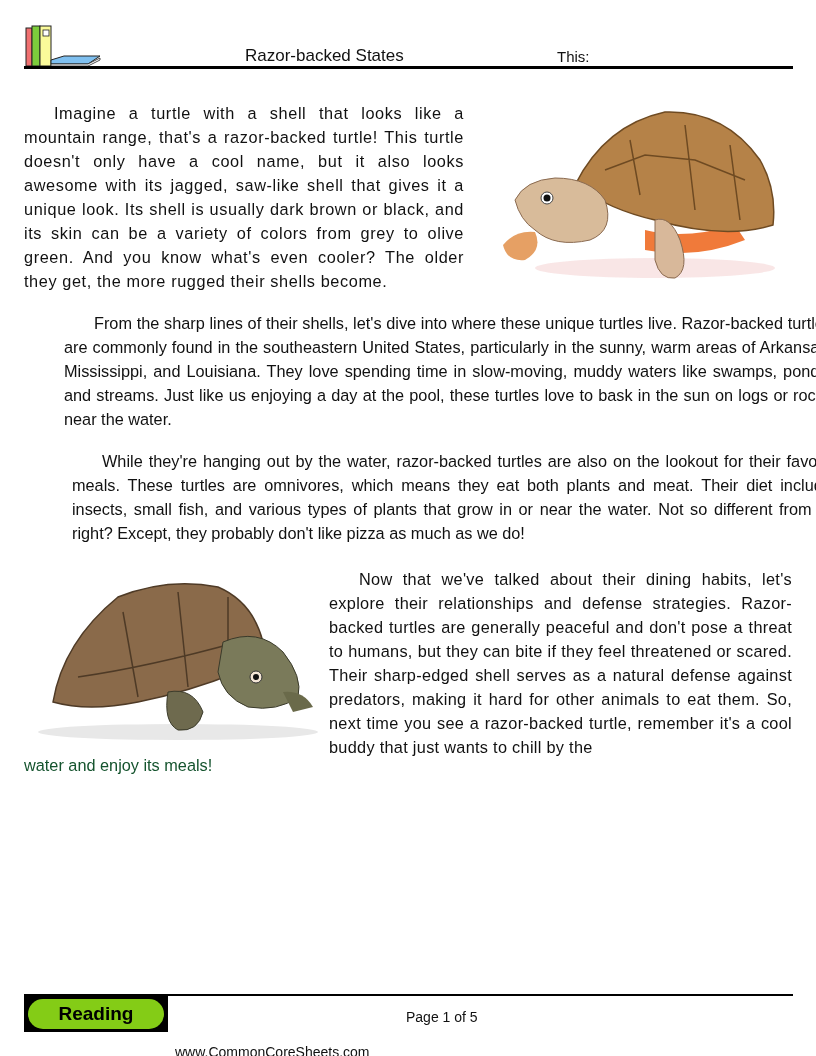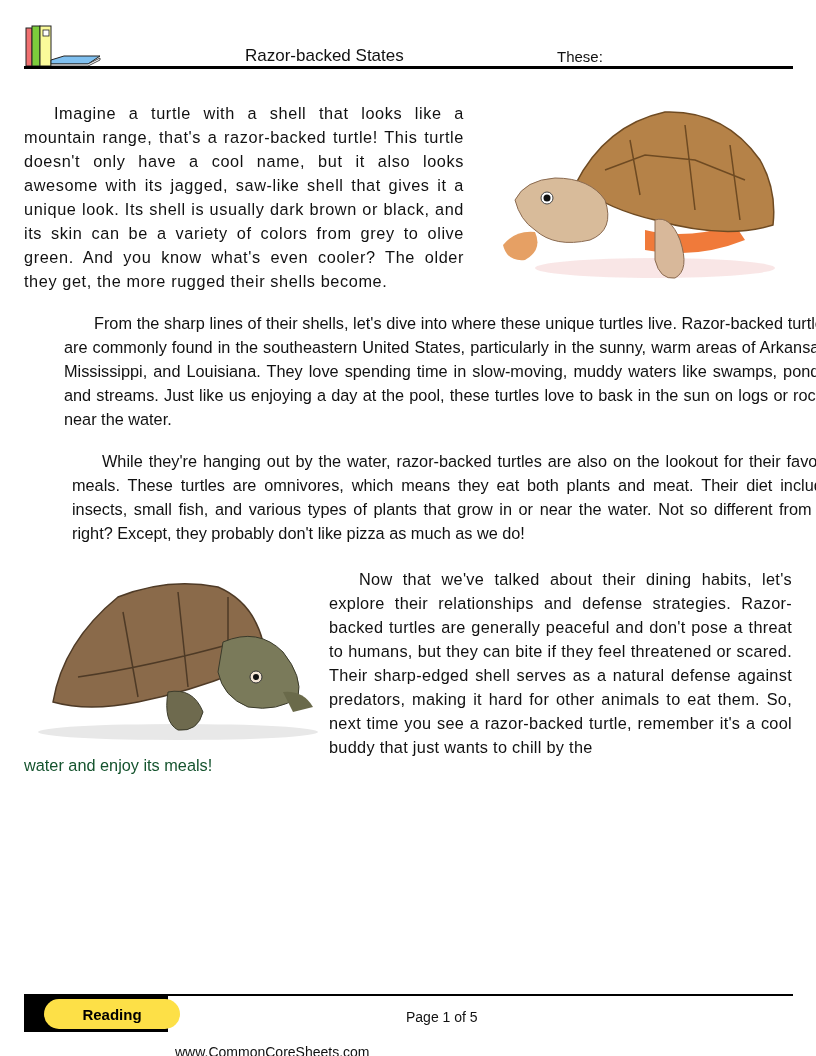--- a/index.html
+++ b/index.html
@@ -18,39 +18,39 @@
     #p3 { left: 24px; top: 449px; width: 768px; margin-left: 48px; }
     #p4 { left: 329px; top: 567px; width: 463px; letter-spacing: 0.3px; }
     #p4-tail { position: absolute; left: 24px; top: 753px; font-size: 16.3px; line-height: 24px; color: #14532d; }
 
     .turtle { position: absolute; }
     #turtle1 { left: 495px; top: 100px; width: 290px; height: 185px; }
     #turtle2 { left: 28px; top: 572px; width: 290px; height: 170px; }
 
     .footer-rule { position: absolute; left: 24px; top: 994px; width: 769px; height: 2px; background: #000; }
     .badge-wrap { position: absolute; left: 24px; top: 996px; width: 144px; height: 36px; background: #000; }
-    .badge { position: absolute; left: 20px; top: 3px; width: 136px; height: 30px; background: #fde047; border-radius: 16px; display: flex; align-items: center; justify-content: center; font-weight: bold; font-size: 15px; color: #000; }
+    .badge { position: absolute; left: 4px; top: 3px; width: 136px; height: 30px; background: #84cc16; border-radius: 16px; display: flex; align-items: center; justify-content: center; font-weight: bold; font-size: 19px; color: #000; }
     .site { position: absolute; left: 175px; top: 1044px; font-size: 14px; color: #111; }
     .pageno { position: absolute; left: 406px; top: 1009px; font-size: 14px; color: #111; text-align: right; }
   </style>
 </head>
 <body>
 
 <div class="header">
   <svg class="logo" viewBox="0 0 80 44">
     <rect x="2" y="4" width="6" height="38" fill="#f07070" stroke="#222" stroke-width="1"></rect>
     <rect x="8" y="2" width="8" height="40" fill="#7ccc3c" stroke="#222" stroke-width="1"></rect>
     <rect x="16" y="2" width="11" height="40" fill="#fafa9a" stroke="#222" stroke-width="1"></rect>
     <rect x="19" y="6" width="6" height="6" fill="#fff" stroke="#222" stroke-width="0.8"></rect>
     <polygon points="27,36 40,32 76,32 64,40 27,40" fill="#7fc0f0" stroke="#222" stroke-width="1"></polygon>
     <polygon points="27,40 64,40 76,34 76,36 64,42 27,42" fill="#fff" stroke="#222" stroke-width="0.8"></polygon>
     <rect x="0" y="42" width="80" height="2" fill="#000"></rect>
   </svg>
   <div class="title">Razor-backed States</div>
-  <div class="name-label">These:</div>
+  <div class="name-label">This:</div>
 </div>
 <div class="header-rule"></div>
 
 <p id="p1" class="para">Imagine a turtle with a shell that looks like a mountain range, that's a razor-backed turtle! This turtle doesn't only have a cool name, but it also looks awesome with its jagged, saw-like shell that gives it a unique look. Its shell is usually dark brown or black, and its skin can be a variety of colors from grey to olive green. And you know what's even cooler? The older they get, the more rugged their shells become.</p>
 
 <svg id="turtle1" class="turtle" viewBox="0 0 290 185">
   <ellipse cx="160" cy="168" rx="120" ry="10" fill="#f6dcdc" opacity="0.7"></ellipse>
   <path d="M150 150 Q200 160 250 140 L240 125 Q190 140 150 130 Z" fill="#f07a3a"></path>
   <path d="M80 85 Q110 25 170 12 Q230 10 265 60 Q282 90 278 125 Q230 140 160 120 Q115 110 80 85 Z" fill="#b58248" stroke="#6e4a22" stroke-width="1.5"></path>
   <path d="M110 70 L150 55 L200 60 L250 80 M135 40 L145 95 M190 25 L200 110 M235 45 L245 120" stroke="#6e4a22" stroke-width="1.5" fill="none"></path>

